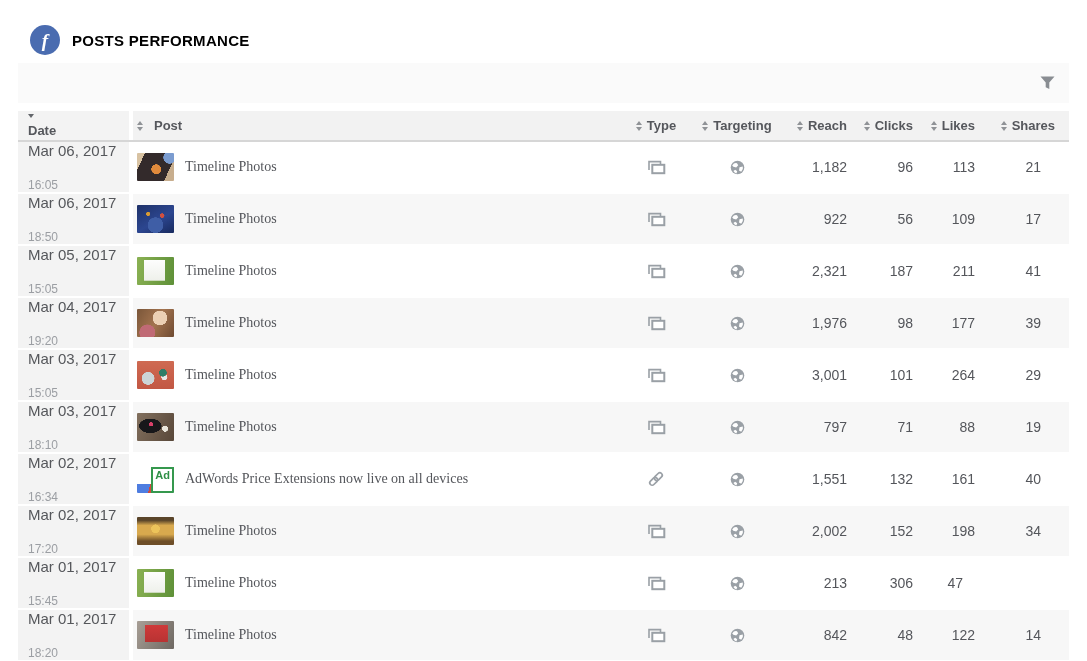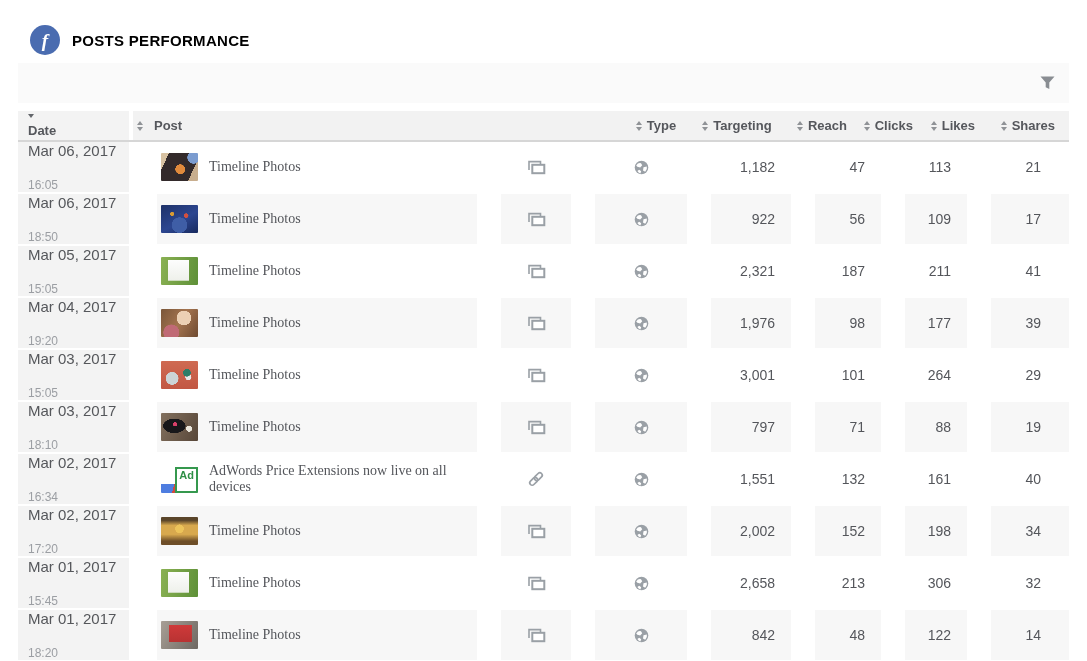--- a/index.html
+++ b/index.html
@@ -30,21 +30,21 @@
   .hcell.center { justify-content:center; }
   .hcell.right  { justify-content:flex-end; padding-right:16px; }
   .hcell.c-shares { padding-right:14px; }
 
   .sort { display:inline-flex; flex-direction:column; gap:2px; }
   .tri-up   { width:0; height:0; border-left:3.5px solid transparent; border-right:3.5px solid transparent; border-bottom:4px solid #8f9296; }
   .tri-down { width:0; height:0; border-left:3.5px solid transparent; border-right:3.5px solid transparent; border-top:4px solid #8f9296; }
   .tri-down.active { border-top-color:#63666b; }
 
   
-  .trow { height:49px; margin-bottom:3px;gap:24px; }
+  .trow { height:49px; margin-bottom:3px; }
   .trow .cell { display:flex; align-items:center; font-size:14px; color:#54565b; }
   .trow.even .cell:not(.c-date) { background:#f7f7f7; }
 
   .c-date { flex-direction:column; align-items:flex-start !important; justify-content:center;
     background:#f3f3f3; border-right:4px solid #fff; padding-left:10px; }
   .date-main { font-size:15px; color:#55575b; }
   .date-time { font-size:12px; color:#9b9ea3; margin-top:19px; }
 
   .c-post { gap:11px; padding-left:4px; }
   .post-title { font-size:14px; color:#54565b;font-family:Liberation Serif, serif; }
@@ -193,21 +193,21 @@
           <span class="icon">
             <svg width="15" height="15" viewBox="0 0 15 15">
               <circle cx="7.5" cy="7.5" r="6.8" fill="#9aa0a6"></circle>
               <path d="M2.2 5.5 Q4 2.5 7 3.2 L8.2 5.2 L6.2 7.4 L3.4 6.8 Z" fill="#fff"></path>
               <path d="M9.5 7.2 L12.8 6.4 Q13.6 9.5 11.2 11.8 L9 10.4 Z" fill="#fff"></path>
               <path d="M5.2 9.8 L7.2 11.2 L6.4 13.4 Q4.4 12.8 3.4 11 Z" fill="#fff"></path>
             </svg>
           </span>
         </div>
         <div class="cell c-num">1,182</div>
-        <div class="cell c-num">47</div>
+        <div class="cell c-num">96</div>
         <div class="cell c-num">113</div>
         <div class="cell c-num c-shares-num">21</div>
       </div>
       <div class="trow grid-row even">
         <div class="cell c-date">
           <span class="date-main">Mar 06, 2017</span>
           <span class="date-time">18:50</span>
         </div>
         <div class="cell c-post">
           <div class="thumb thumb-blue-map"></div>
@@ -452,24 +452,23 @@
         <div class="cell c-center">
           <span class="icon">
             <svg width="15" height="15" viewBox="0 0 15 15">
               <circle cx="7.5" cy="7.5" r="6.8" fill="#9aa0a6"></circle>
               <path d="M2.2 5.5 Q4 2.5 7 3.2 L8.2 5.2 L6.2 7.4 L3.4 6.8 Z" fill="#fff"></path>
               <path d="M9.5 7.2 L12.8 6.4 Q13.6 9.5 11.2 11.8 L9 10.4 Z" fill="#fff"></path>
               <path d="M5.2 9.8 L7.2 11.2 L6.4 13.4 Q4.4 12.8 3.4 11 Z" fill="#fff"></path>
             </svg>
           </span>
         </div>
-        <div class="cell c-num">2,658</div>
         <div class="cell c-num">213</div>
         <div class="cell c-num">306</div>
-        <div class="cell c-num c-shares-num">32</div>
+        <div class="cell c-num c-shares-num">47</div>
       </div>
       <div class="trow grid-row even">
         <div class="cell c-date">
           <span class="date-main">Mar 01, 2017</span>
           <span class="date-time">18:20</span>
         </div>
         <div class="cell c-post">
           <div class="thumb thumb-tablet-red"></div>
           <span class="post-title">Timeline Photos</span>
         </div>

